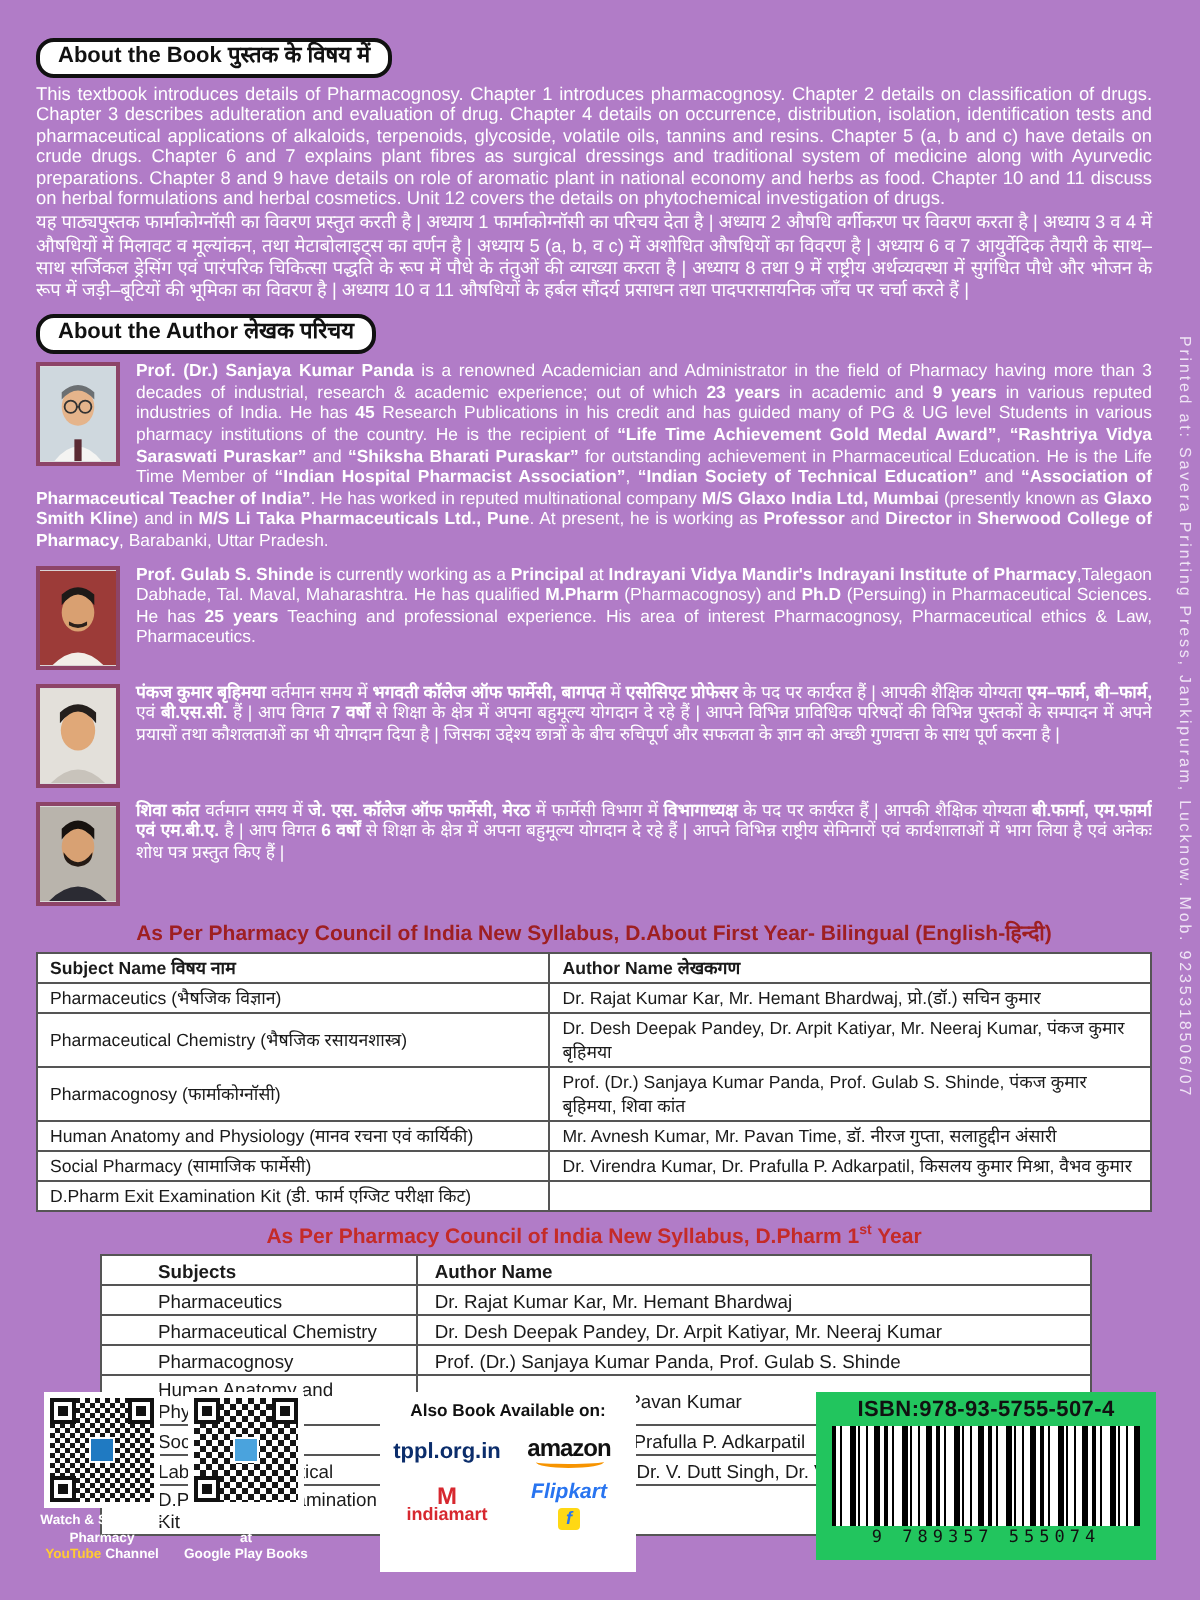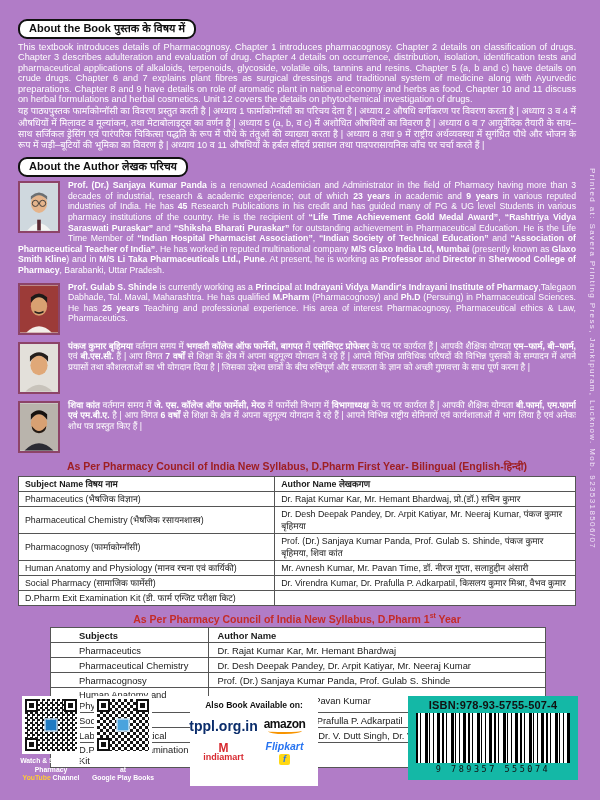--- a/index.html
+++ b/index.html
@@ -116,31 +116,31 @@
   .avail-box {
     background:#fff;
     width:128px; height:90px;
     margin-left:28px;
     padding:4px 6px;
     text-align:center;
   }
   .avail-label { font-size:8.6px; font-weight:bold; color:#111; margin-bottom:3px; }
   .logo-grid { display:flex; flex-wrap:wrap; justify-content:space-between; align-items:center; }
   .logo { width:55px; height:26px; display:flex; flex-direction:column; align-items:center; justify-content:center; }
-  .logo-tppl { font-size:14px; font-weight:bold; color:#0b2d6b; }
+  .logo-tppl { font-size:11px; font-weight:bold; color:#0b2d6b; }
   .logo-amazon { font-size:12px; font-weight:bold; color:#111; line-height:10px; letter-spacing:-0.5px; }
   .amazon-smile { width:34px; height:6px; border-bottom:2px solid #f79400; border-radius:0 0 60% 55%; margin-top:-1px; }
   .logo-indiamart { font-size:9px; font-weight:bold; color:#d7282f; line-height:8px; }
   .im-mark { color:#d7282f; font-size:12px; font-weight:bold; line-height:10px; }
   .logo-flipkart { display:flex; align-items:center; gap:2px; }
   .fk-text { font-size:10.5px; font-weight:bold; font-style:italic; color:#2874f0;text-align:right; }
   .fk-chip { width:11px; height:11px; background:#ffd814; border-radius:2px; color:#2874f0; font-weight:bold; font-style:italic; font-size:9px; line-height:11px; text-align:center; }
 
   .isbn-box {
-    background:#14b8a6;
+    background:#22c55e;
     width:170px; height:84px;
     margin-left:auto;
     padding:3px 8px;
     text-align:center;
   }
   .isbn-label { font-size:11px; font-weight:bold; color:#111; letter-spacing:0.2px; }
   .barcode {
     height:50px; margin-top:2px;
     background:repeating-linear-gradient(90deg,
       #000 0 2px, #fff 2px 4px, #000 4px 5px, #fff 5px 9px,
@@ -233,21 +233,21 @@
         <path d="M5 52 Q21 36 37 52 Z" fill="#2b2b33"></path>
         <ellipse cx="21" cy="22" rx="9" ry="10.5" fill="#d8a173"></ellipse>
         <path d="M12 18 Q21 6 30 18 L30 12 Q21 3 12 12 Z" fill="#17120f"></path>
         <path d="M13 25 Q21 36 29 25 Q29 32 21 33 Q13 32 13 25 Z" fill="#241a14"></path>
       </svg>
     </span>
     <div class="bio"><b>शिवा कांत</b><span> वर्तमान समय में </span><b>जे. एस. कॉलेज ऑफ फार्मेसी, मेरठ</b><span> में फार्मेसी विभाग में </span><b>विभागाध्यक्ष</b><span> के पद पर कार्यरत हैं | आपकी शैक्षिक योग्यता </span><b>बी.फार्मा, एम.फार्मा एवं एम.बी.ए.</b><span> है | आप विगत </span><b>6 वर्षों</b><span> से शिक्षा के क्षेत्र में अपना बहुमूल्य योगदान दे रहे हैं | आपने विभिन्न राष्ट्रीय सेमिनारों एवं कार्यशालाओं में भाग लिया है एवं अनेकः शोध पत्र प्रस्तुत किए हैं |</span></div>
   </div>
 
   
-  <div class="tbl-title tbl-title-1">As Per Pharmacy Council of India New Syllabus, D.Pharm First Year- Bilingual (English-हिन्दी)</div>
+  <div class="tbl-title tbl-title-1">As Per Pharmacy Council of India New Syllabus, D.About First Year- Bilingual (English-हिन्दी)</div>
   <table class="tbl1">
     <tbody>
         <tr>
       <th class="c1">Subject Name विषय नाम</th>
       <th>Author Name लेखकगण</th>
     </tr>
     <tr>
           <td class="c1">Pharmaceutics (भैषजिक विज्ञान)</td>
           <td>Dr. Rajat Kumar Kar, Mr. Hemant Bhardwaj, प्रो.(डॉ.) सचिन कुमार</td>
         </tr>

